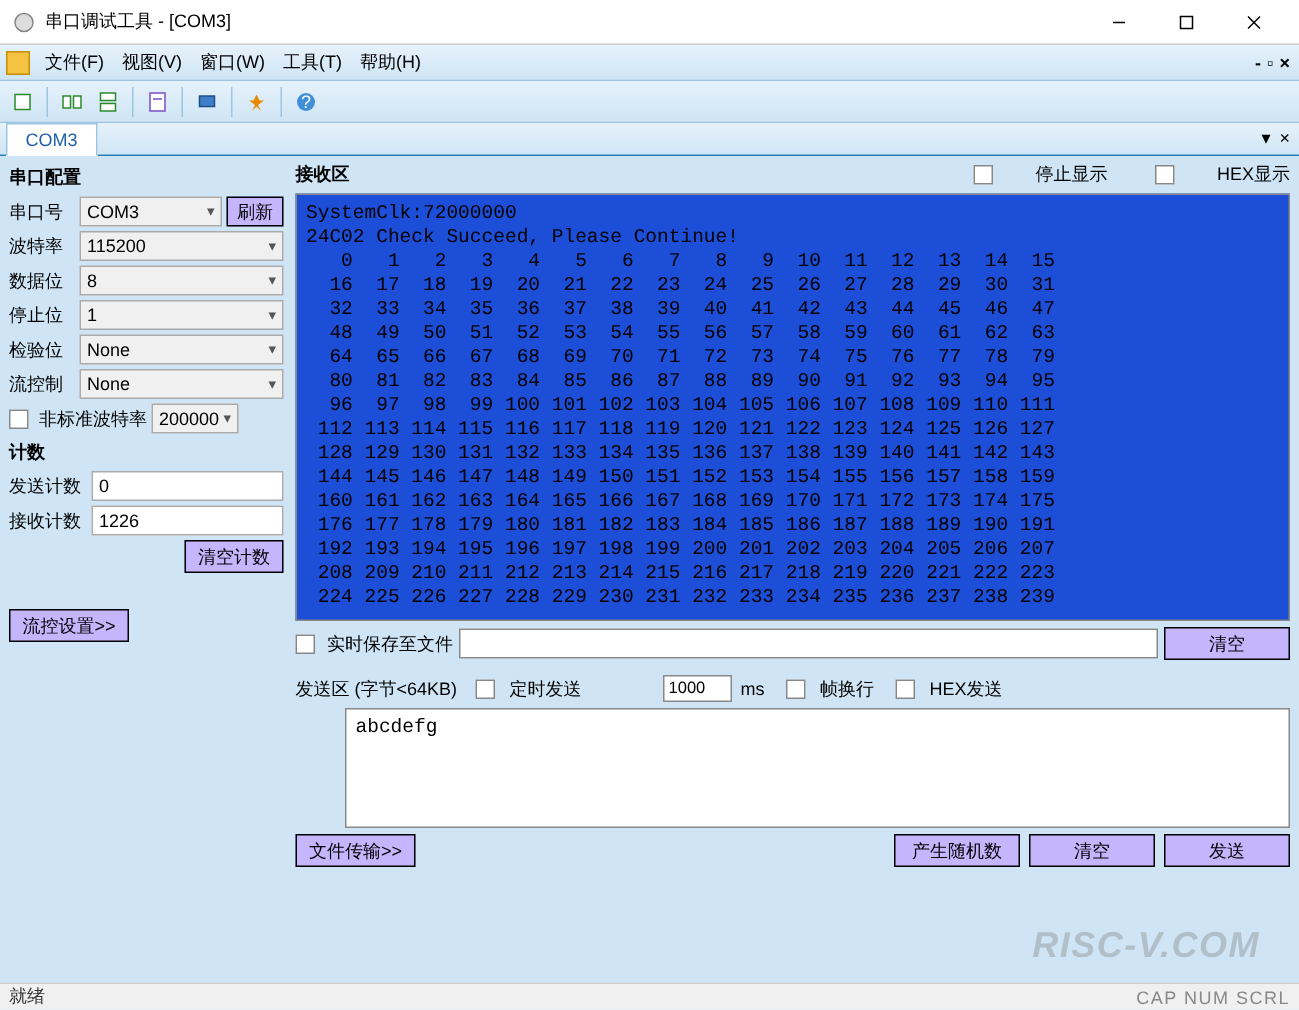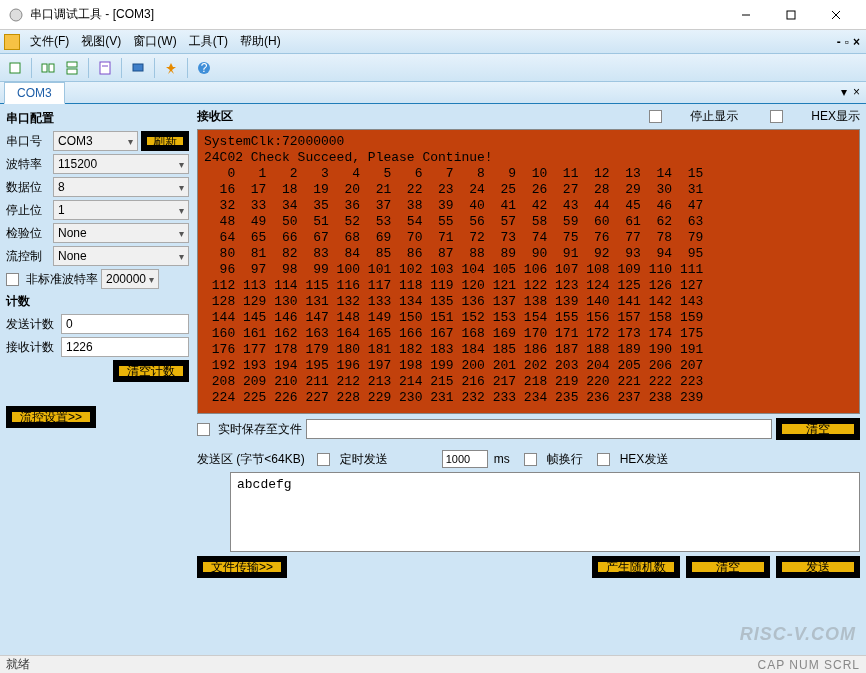--- a/index.html
+++ b/index.html
@@ -20,40 +20,40 @@
 .tabstrip { height:22px; background:linear-gradient(#e6f2fb,#cfe5f5); display:flex; align-items:flex-end; padding:0 4px; border-bottom:1px solid #1f7cb8; position:relative;}
 .tab { padding:3px 12px; background:#fff; border:1px solid #9ec5e0; border-bottom:1px solid #fff; margin-bottom:-1px; color:#1f5fa8;}
 .tabstrip .tab-right{position:absolute; right:6px; bottom:4px; display:flex; gap:6px; color:#000;}
 .client { display:flex; height: calc(673px - 30px - 24px - 28px - 22px - 18px); background:#cfe5f5; }
 .left-panel { width:195px; padding:4px 6px; }
 .group-title { font-weight:bold; margin:2px 0 4px 0; }
 .form-row { display:flex; align-items:center; margin-bottom:3px; gap:3px;}
 .form-row label { width:44px; }
 .form-row .select, .form-row .input { flex:1; height:20px; background:#f0f0f0; border:1px solid #aaa; padding:0 4px; display:flex; align-items:center; position:relative;}
 .select::after{content:"▾"; position:absolute; right:4px; color:#555; font-size:10px;}
-.btn { background:#eab308; border:6px solid #000000; padding:2px 8px; height:22px; display:inline-flex; align-items:center; justify-content:center;}
+.btn { background:#c4b5fd; border:1px solid #000000; padding:2px 8px; height:22px; display:inline-flex; align-items:center; justify-content:center;}
 .checkbox{ width:13px;height:13px;border:1px solid #888;background:#fff;display:inline-block;margin-right:4px;vertical-align:middle;}
 .red-dot{width:16px;height:16px;border-radius:50%;background:radial-gradient(circle at 30% 30%,#ff6b6b,#c30000 70%);display:inline-block;}
 .right-panel { flex:1; padding:4px 6px 4px 2px; display:flex; flex-direction:column; gap:4px; }
 .section-header{display:flex; align-items:center; gap:24px;}
 .section-header .label{font-weight:bold;}
 .section-header .spacer{flex:1;}
-.recv-box { background:#c2410c; border:1px solid #888; height:285px; padding:4px 6px; font-family:"Courier New",monospace; font-size:13px; line-height:16px; overflow:auto; white-space:pre; position:relative;}
+.recv-box { background:#1d4ed8; border:1px solid #888; height:285px; padding:4px 6px; font-family:"Courier New",monospace; font-size:13px; line-height:16px; overflow:auto; white-space:pre; position:relative;}
 .save-row{display:flex; align-items:center; gap:4px;}
 .save-row .path-input{flex:1; height:20px; background:#fff; border:1px solid #888;}
 .send-header{display:flex; align-items:center; gap:6px;}
 .send-box{background:#fff; border:1px solid #888; height:80px; padding:4px 6px; font-family:"Courier New",monospace; font-size:13px;margin-left:33px;}
 .bottom-btns{display:flex; gap:6px; align-items:center;}
 .bottom-btns .spacer{flex:1;}
 .wide-btn{min-width:84px;}
 .statusbar{height:18px; background:#f0f0f0; border-top:1px solid #ccc; display:flex; align-items:center; padding:0 6px; font-size:11px; color:#333;}
 .statusbar .spacer{flex:1;}
 .statusbar .indicators{color:#888; letter-spacing:1px;}
 .small-input{width:46px; height:18px; border:1px solid #888; background:#fff; padding:0 3px; font-size:11px;margin-left:48px;}
-.watermark{position:absolute; right:10px; bottom:28px; color:rgba(120,120,120,.35); font-style:italic; font-size:18px; font-weight:bold; letter-spacing:1px; pointer-events:none;}
+.watermark{position:absolute; right:26px; bottom:28px; color:rgba(120,120,120,.35); font-style:italic; font-size:24px; font-weight:bold; letter-spacing:1px; pointer-events:none;}
 </style>
 </head>
 <body>
 
 <div class="titlebar">
   <span class="app-icon">
     <svg viewBox="0 0 16 16">
         <circle cx="8" cy="8" r="6" fill="#ddd" stroke="#888"></circle>
       </svg>
   </span>

